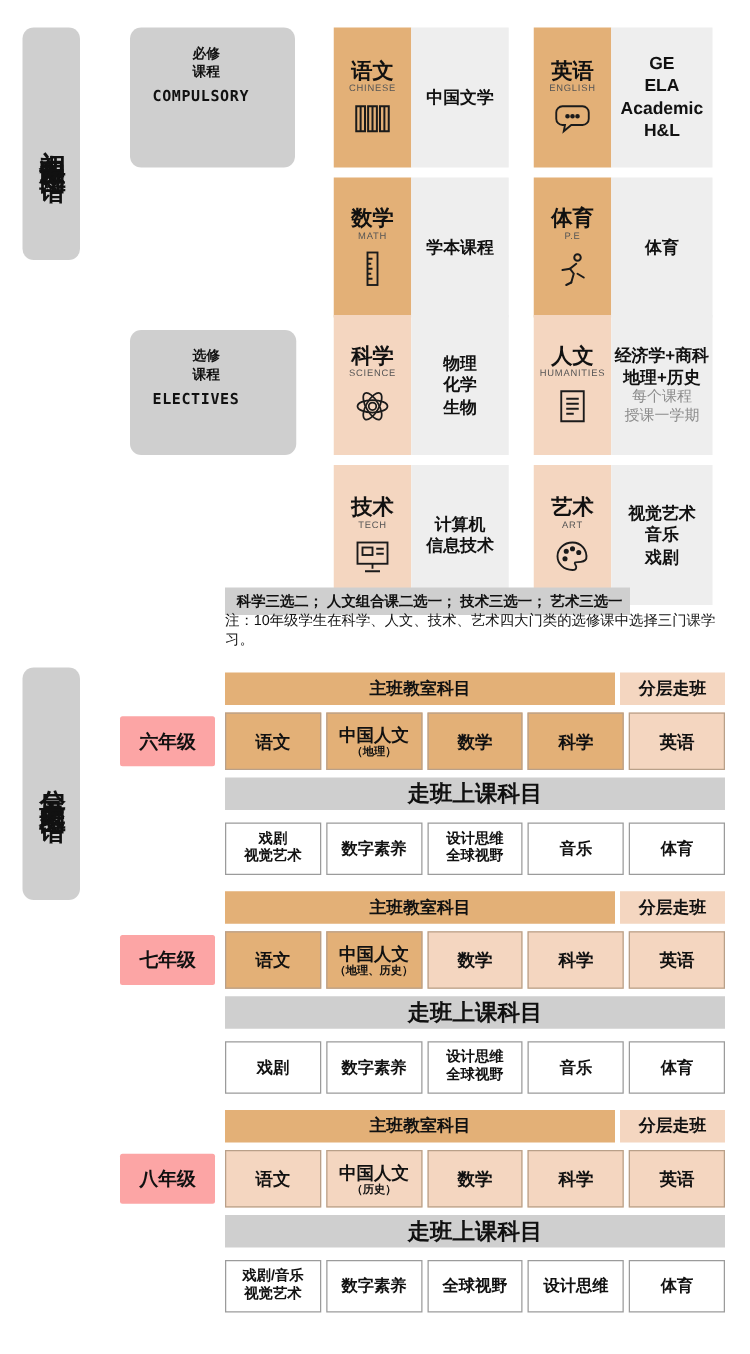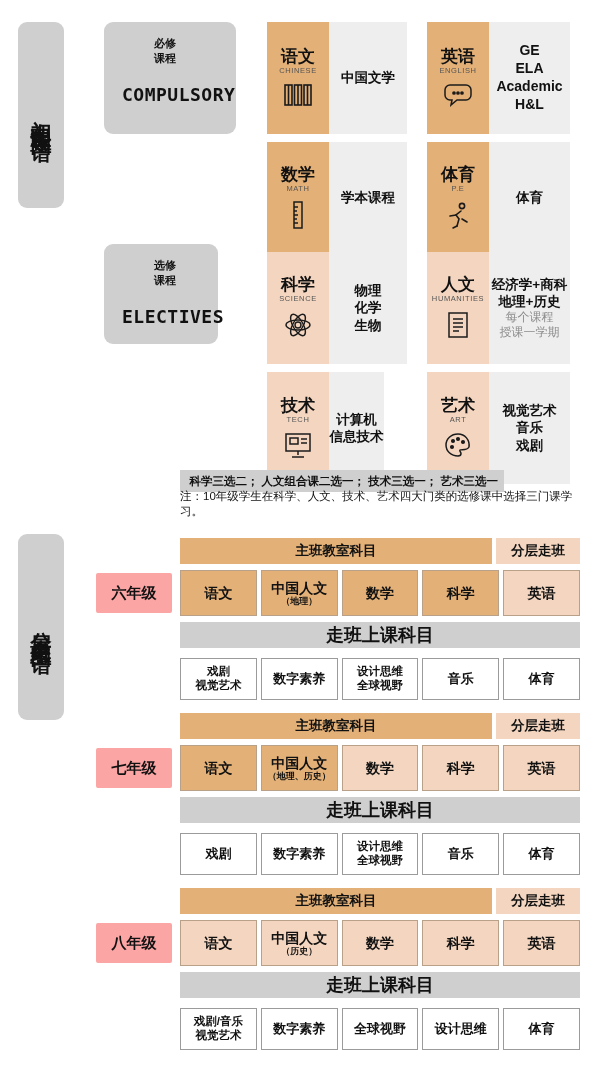--- a/index.html
+++ b/index.html
@@ -19,24 +19,24 @@
   }
   #side-top{left:18px;top:22px;width:46px;height:186px;font-size:21px;}
   #side-bottom{left:18px;top:534px;width:46px;height:186px;font-size:21px;}
 
   
   .catbox{
     position:absolute;background:#cfcfcf;border-radius:9px;
     padding:14px 0 0 18px;box-sizing:border-box;
   }
   .catbox .cn{font-size:11px;font-weight:700;line-height:1.35;margin-left:32px;}
-  .catbox .en{font-size:18px;font-weight:700;letter-spacing:.5px;margin-top:18px;
+  .catbox .en{font-size:12px;font-weight:700;letter-spacing:.5px;margin-top:4px;
               font-family:"DejaVu Sans Mono","Liberation Mono",monospace;}
   #cat-compulsory{left:104px;top:22px;width:132px;height:112px;}
-  #cat-electives{left:104px;top:244px;width:114px;height:100px;}
+  #cat-electives{left:104px;top:264px;width:133px;height:100px;}
 
   
   .card{position:absolute;display:flex;height:112px;}
   .card .left{
     width:62px;display:flex;flex-direction:column;
     align-items:center;justify-content:center;gap:2px;box-sizing:border-box;
   }
   .card .left .cn{font-size:17px;font-weight:700;line-height:1;}
   .card .left .en{font-size:7.5px;letter-spacing:.6px;color:#555;line-height:1;}
   .card .left .ico{margin-top:6px;}
@@ -48,21 +48,21 @@
   .card .right .sub{font-size:12px;font-weight:400;color:#8c8c8c;line-height:1.25;}
   .card.orange .left{background:#e3b077;}
   .card.peach  .left{background:#f4d6c0;}
   .card.en-right .right{font-size:14px;}
 
   #c-chinese{left:267px;top:22px;width:140px;}
   #c-math   {left:267px;top:142px;width:140px;}
   #c-english{left:427px;top:22px;width:143px;}
   #c-pe     {left:427px;top:142px;width:143px;}
   #c-science{left:267px;top:252px;width:140px;}
-  #c-tech   {left:267px;top:372px;width:117px;}
+  #c-tech   {left:267px;top:372px;width:140px;}
   #c-human  {left:427px;top:252px;width:143px;}
   #c-art    {left:427px;top:372px;width:143px;}
 
   
   #note-bar{
     position:absolute;left:180px;top:470px;width:324px;height:22px;
     background:#cfcfcf;display:flex;align-items:center;justify-content:flex-end;
     padding-right:6px;box-sizing:border-box;font-size:11.5px;font-weight:700;
   }
   #note-line{

